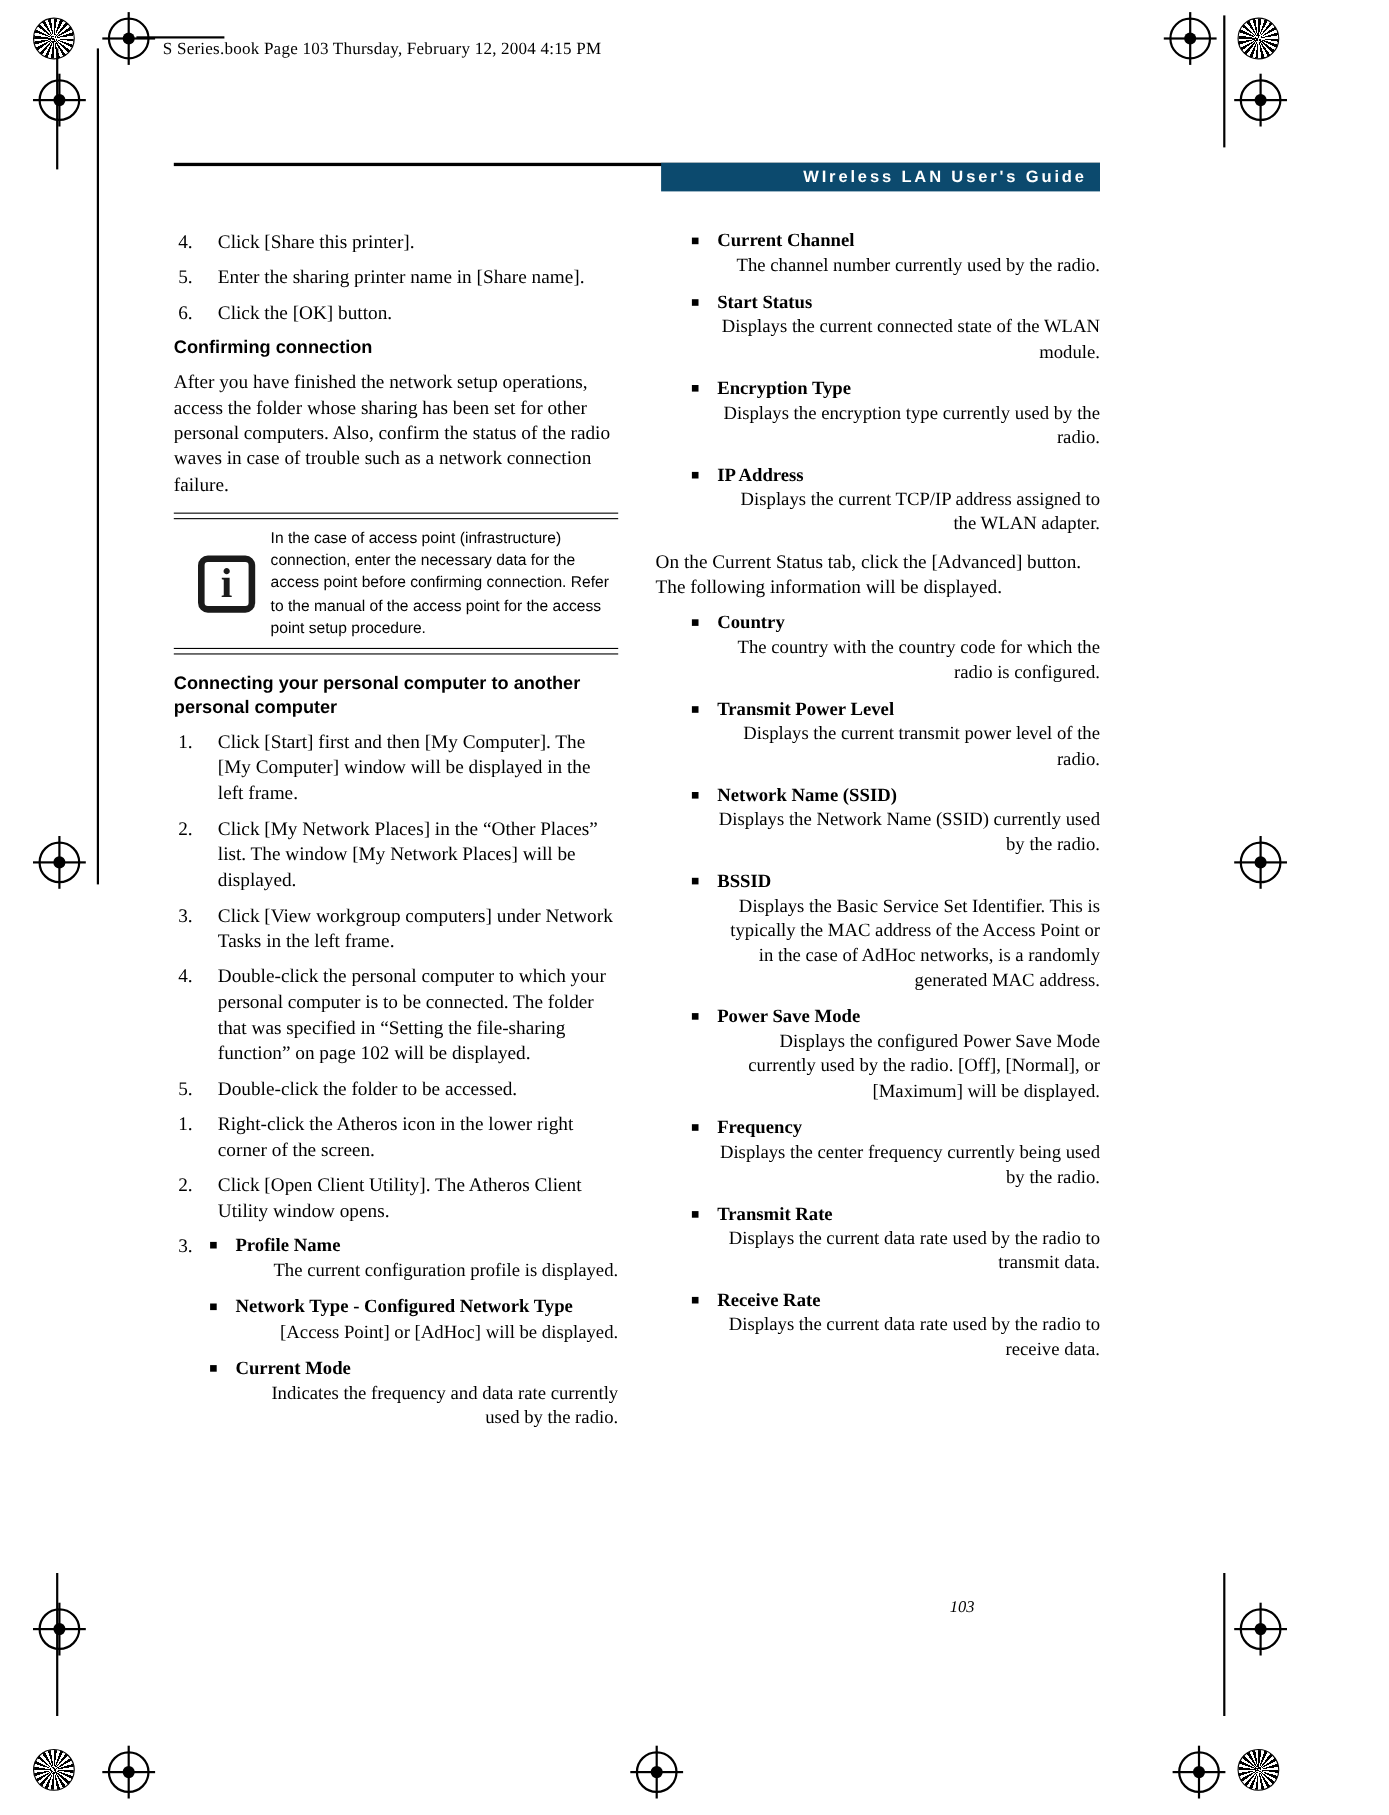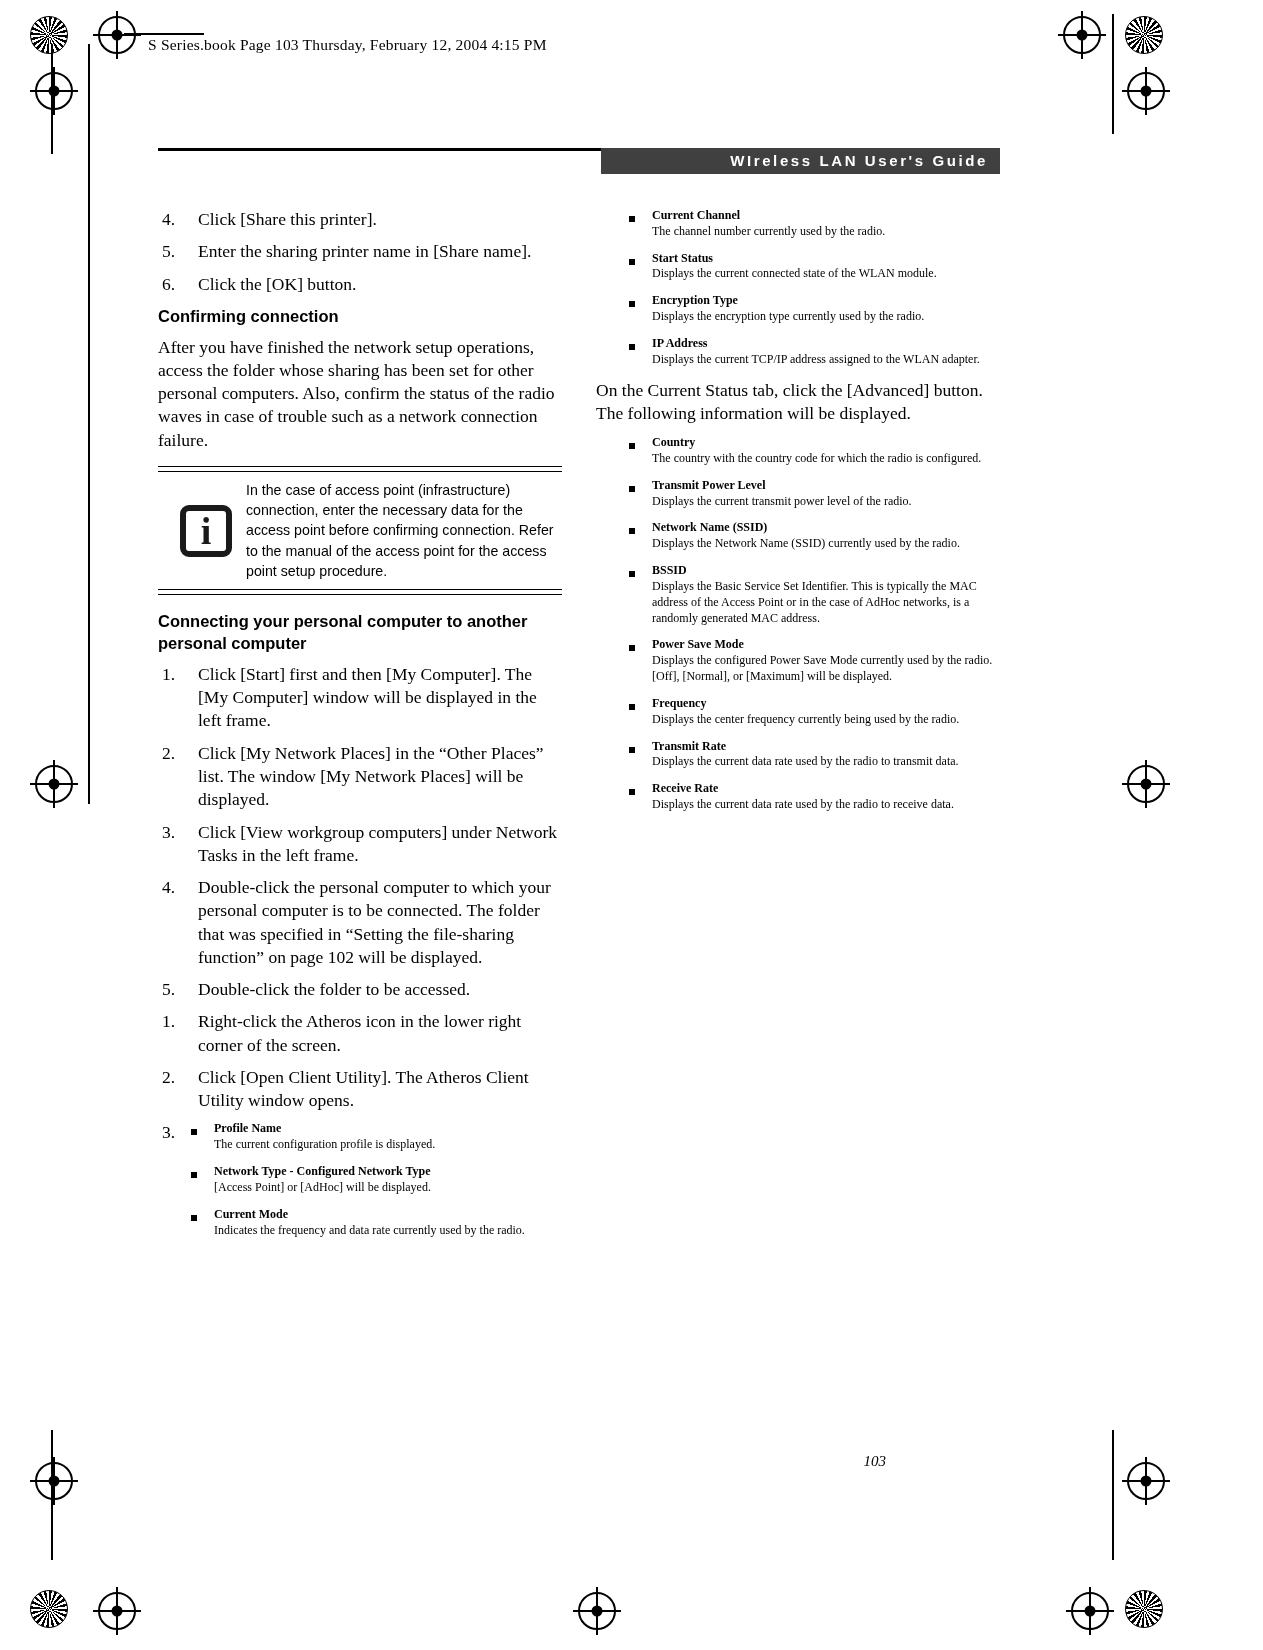--- a/index.html
+++ b/index.html
@@ -87,21 +87,21 @@
     width: 842px;
     height: 3px;
     background: #000;
   }
   .banner {
     position: absolute;
     left: 601px;
     top: 136px;
     width: 399px;
     height: 26px;
-    background: #404040;
+    background: #0c4a6e;
     color: #ffffff;
     font-family: "Liberation Sans", sans-serif;
     font-weight: bold;
     font-size: 15px;
     letter-spacing: 2.6px;
     text-align: right;
     line-height: 26px;
     padding-right: 12px;
     box-sizing: border-box;
   }
@@ -146,38 +146,39 @@
     font-size: 17.5px;
     line-height: 1.33;
     margin: 0 0 10px 0;
   }
 
   
   .bullet-item {
     position: relative;
     padding-left: 28px;
     margin-bottom: 11px;
-    font-size: 12px;
+    font-size: 17px;
     line-height: 1.32;
   }
   .bullet-item.indent2 { margin-left: 28px; }
   .bullet-item .sq {
     position: absolute;
     left: 5px;
     top: 8px;
     width: 6px;
     height: 6px;
     background: #000;
   }
   .bullet-item .term {
     font-weight: bold;
     display: block;
   }
   .bullet-item .def {
     display: block;
+    text-align: right;
   }
 
   
   .notebox {
     position: relative;
     margin: 14px 0 16px 0;
     padding: 0;
   }
   .rule-double {
     height: 4px;

